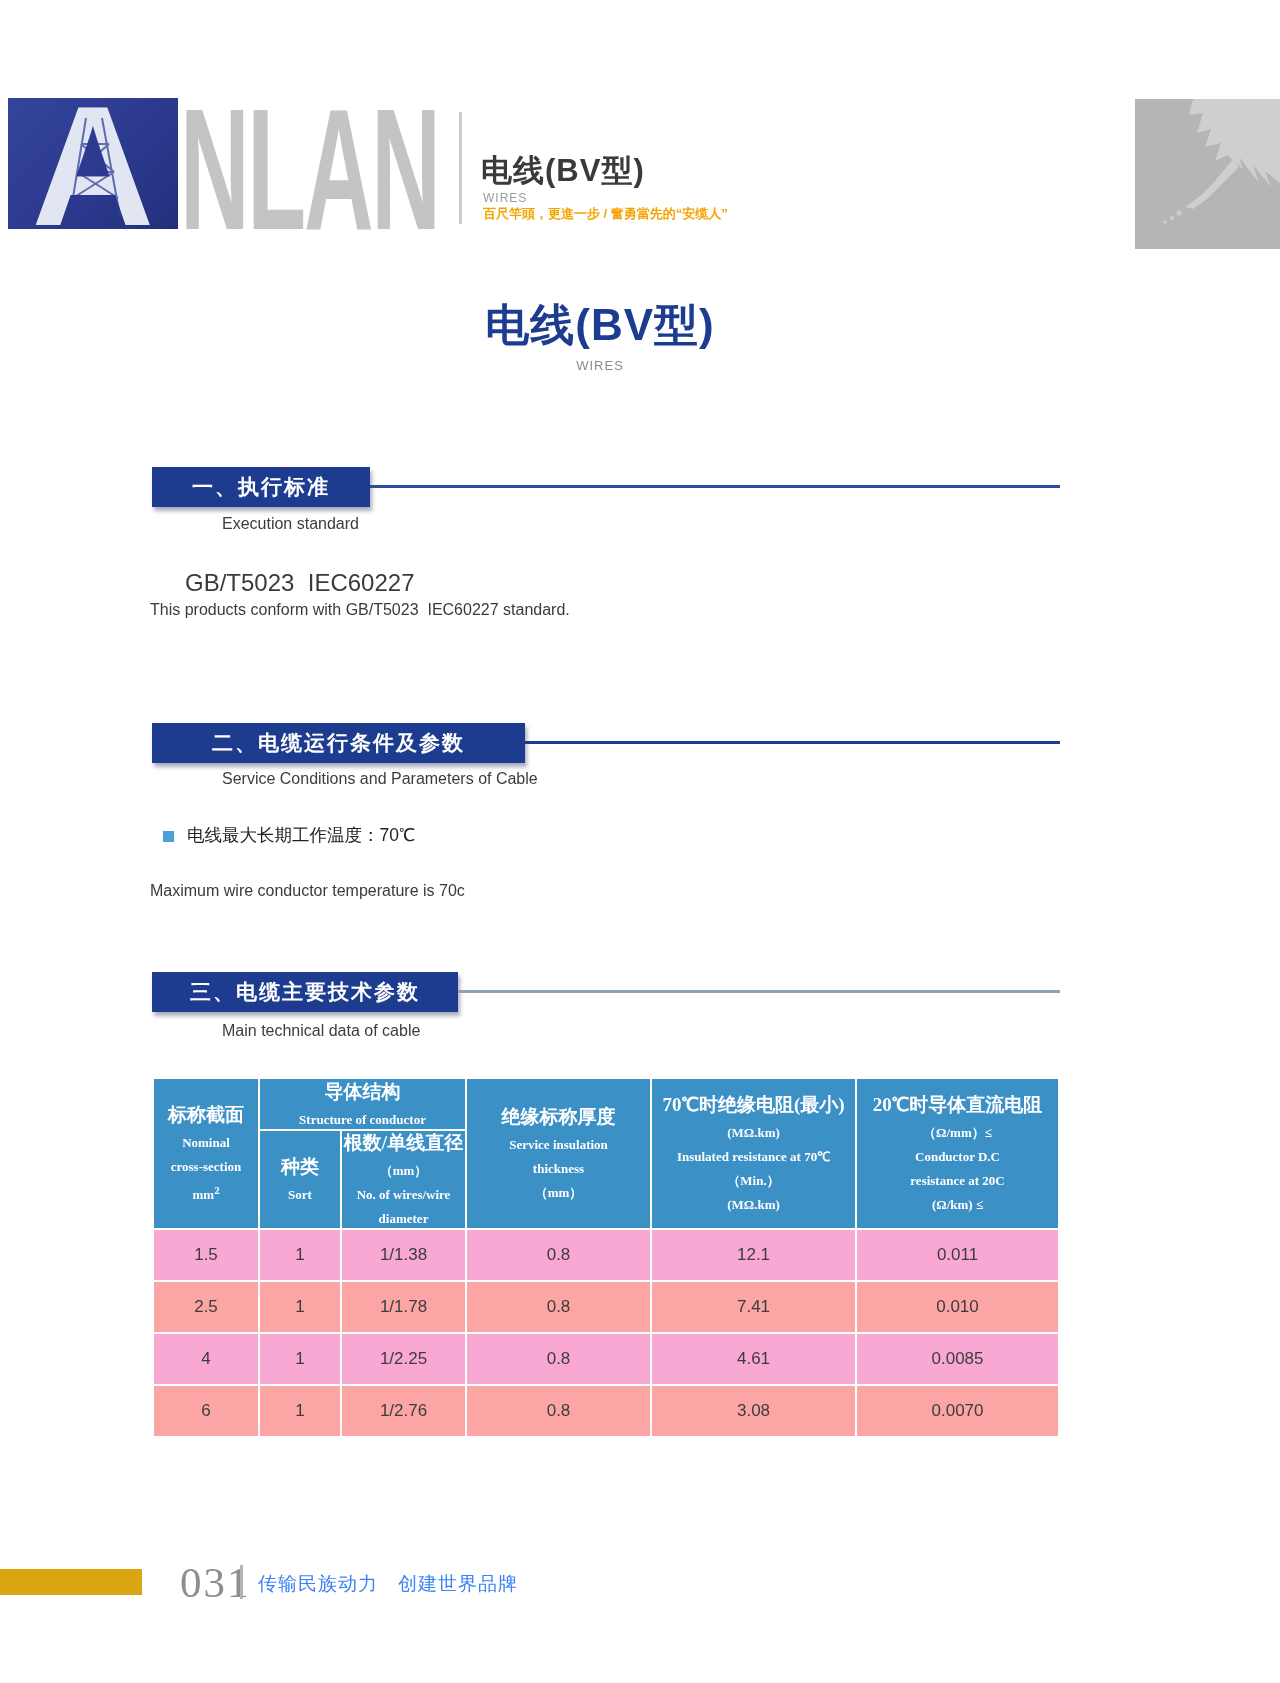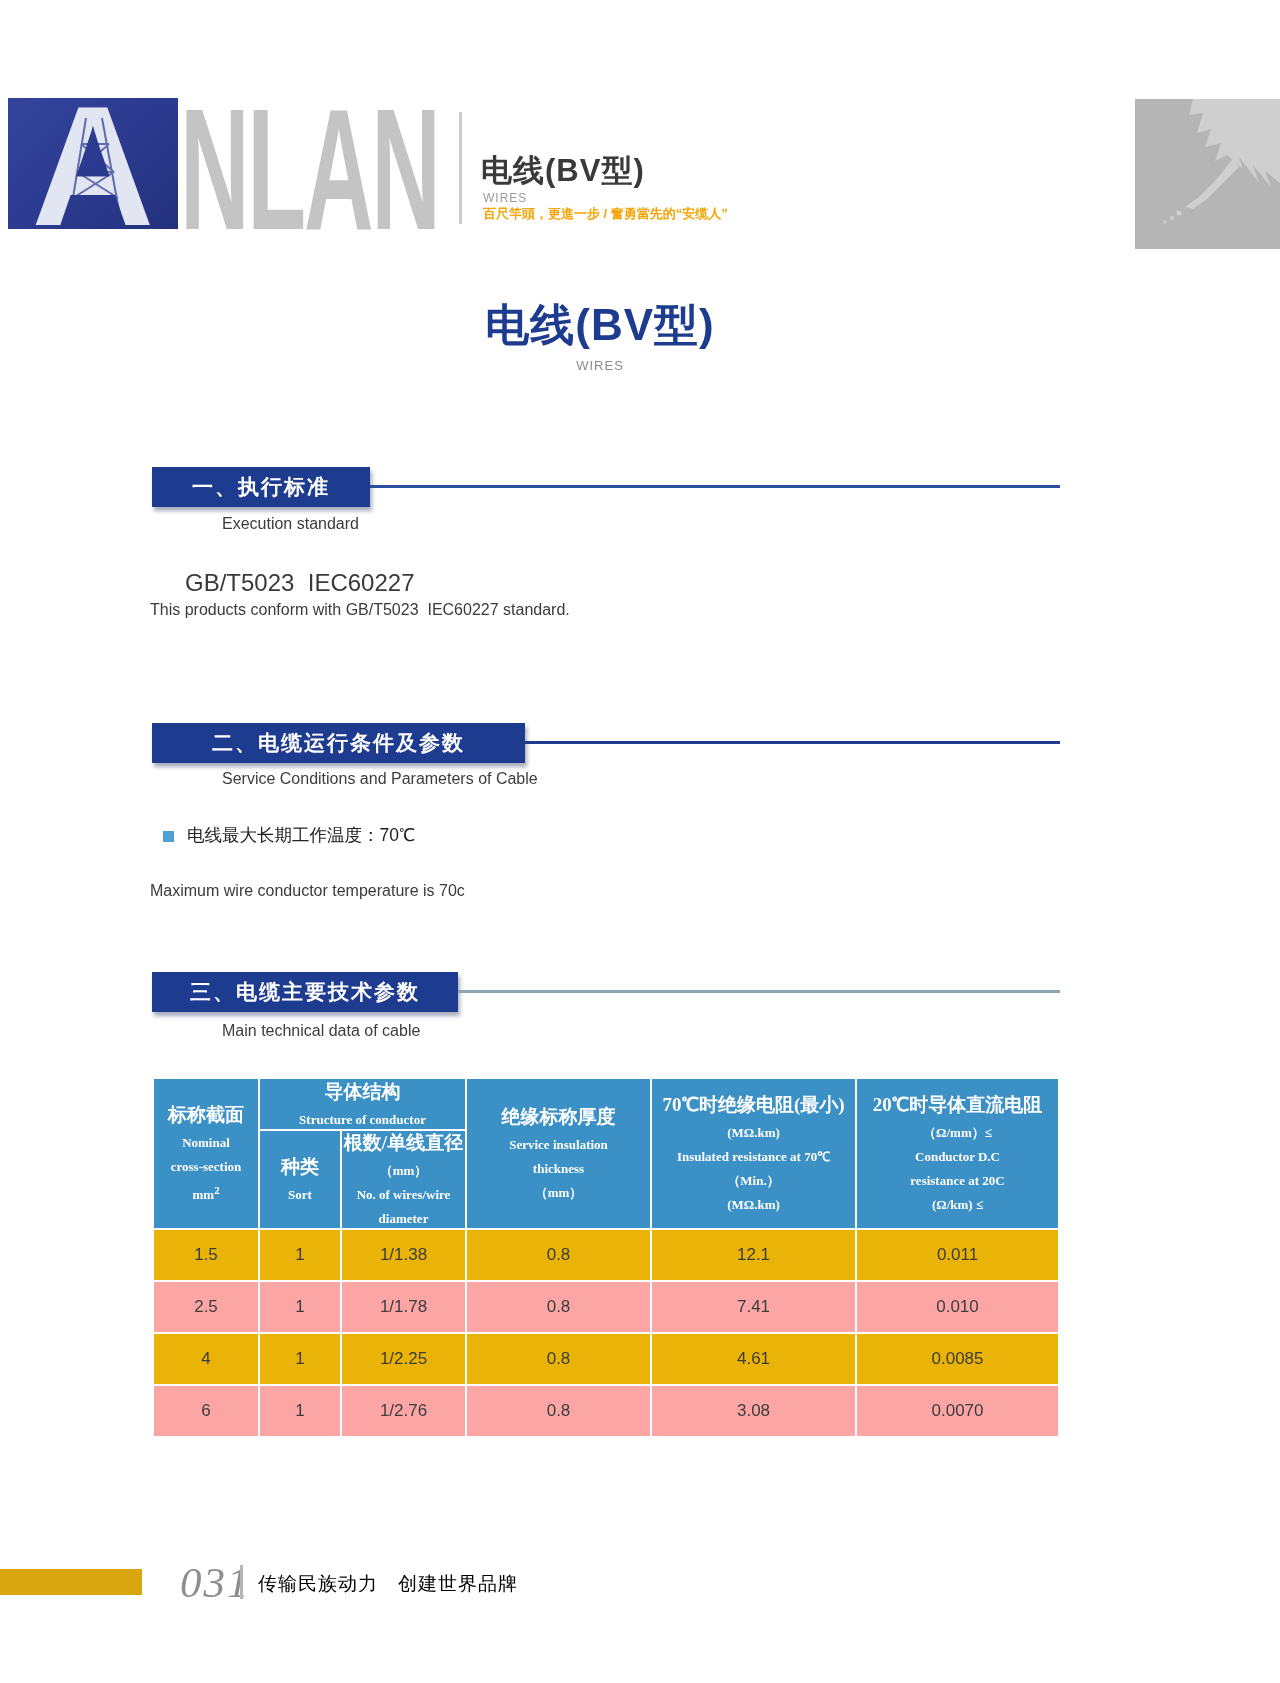--- a/index.html
+++ b/index.html
@@ -45,28 +45,28 @@
 
   
   .data-table{position:absolute;left:152px;top:1077px;border-collapse:collapse;table-layout:fixed;width:906px;}
   .data-table th,.data-table td{border:2px solid #ffffff;text-align:center;vertical-align:middle;padding:0;}
   .data-table th{background:#3b90c5;color:#ffffff;font-family:"Liberation Serif",serif;font-weight:bold;line-height:1.25;}
   .th-zh{font-size:19px;}
   .th-en{font-size:13px;margin-top:8px;}
   .row-h1{height:52px;}
   .row-h2{height:89px;}
   .data-table td{height:50px;font-size:17px;color:#3c3c3c;}
-  .r-blue td{background:#eab308;}
+  .r-blue td{background:#f9a8d4;}
   .r-green td{background:#fca5a5;}
 
   
   .foot-bar{left:0;top:1569px;width:142px;height:26px;background:#d9a611;}
-  .foot-page{left:180px;top:1558px;font-family:"Liberation Serif",serif;font-size:43px;color:#8e8e8e;letter-spacing:2px;font-style:italic;}
+  .foot-page{left:180px;top:1558px;font-family:"Liberation Serif",serif;font-size:43px;color:#8e8e8e;letter-spacing:2px;}
   .foot-divider{left:240px;top:1565px;width:3px;height:34px;background:#b5b5b5;}
-  .foot-slogan{left:258px;top:1571px;font-size:19px;color:#000000;letter-spacing:1px;}
+  .foot-slogan{left:258px;top:1571px;font-size:19px;color:#3b82f6;letter-spacing:1px;}
 </style>
 </head>
 <body>
 
 <div class="abs logo-box">
   <svg class="logo-a-svg" width="170" height="131" viewBox="0 0 170 131">
     <text x="85" y="127" text-anchor="middle" font-size="170" font-weight="bold" font-family="Liberation Sans, sans-serif" fill="#e2e6f3">A</text>
   </svg>
   <svg class="logo-sketch" width="170" height="131" viewBox="0 0 170 131">
     <g stroke="#2b3a8e" stroke-width="2" fill="none" opacity="0.7">

